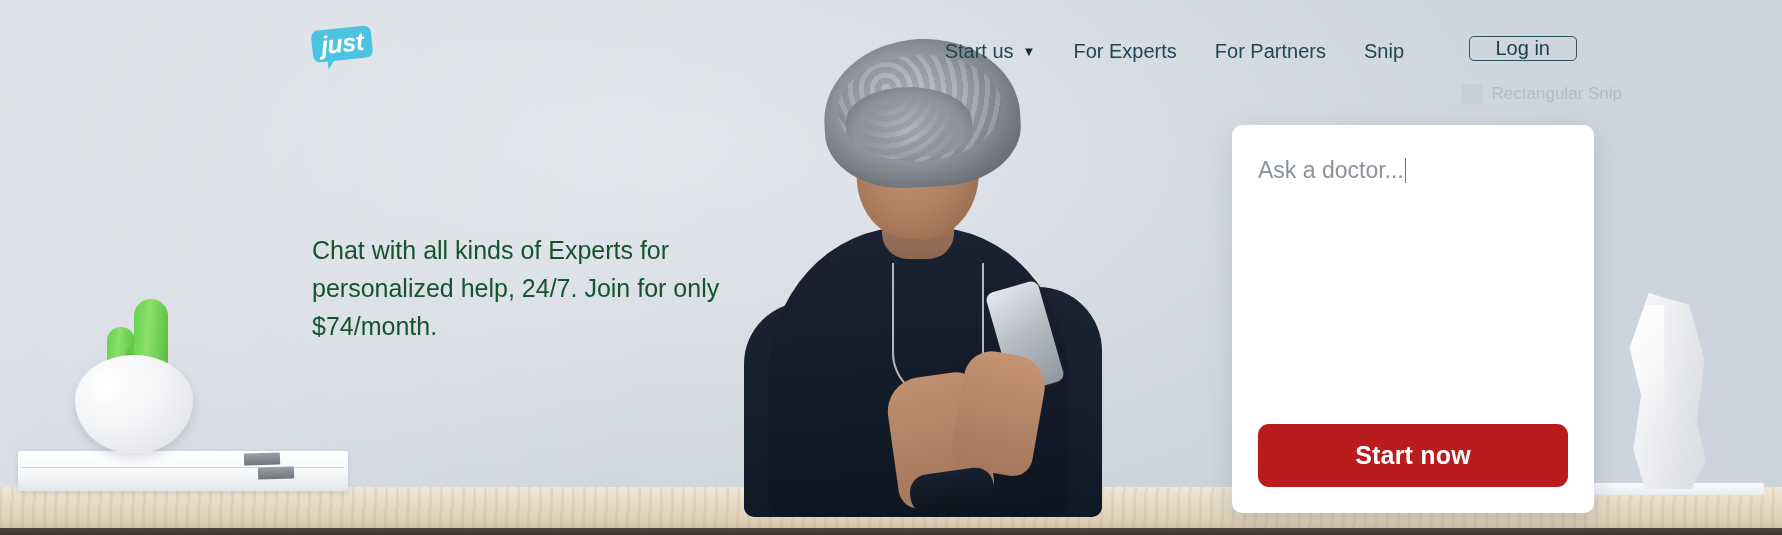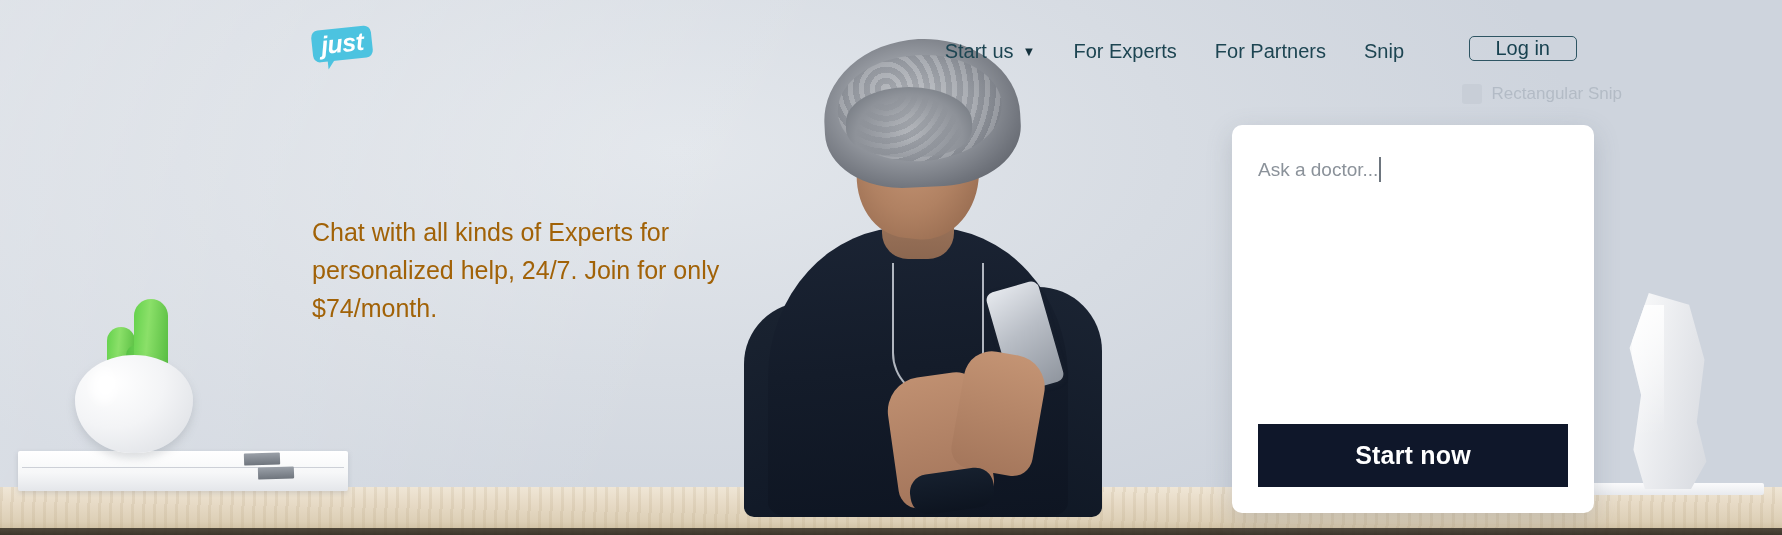--- a/index.html
+++ b/index.html
@@ -223,43 +223,43 @@
     background:#c5ccd5; display:inline-block;
   }
 
   
   .hero{ position:absolute; left:312px; top:205px; z-index:15; }
   .hero h1{
     font-size:54px; line-height:1.08; font-weight:bold;
     color:#1d4a57; letter-spacing:-.6px; max-width:560px;
   }
   .hero p{
-    margin-top:8px; font-size:25px; line-height:1.52; color:#a16207;
+    margin-top:26px; font-size:25px; line-height:1.52; color:#14532d;
     max-width:500px; font-weight:400;
   }
 
   
   .card{
     position:absolute; left:1232px; top:125px; width:362px; height:388px;
     background:#ffffff; border-radius:10px; z-index:18;
     box-shadow:0 8px 26px rgba(90,100,115,.22);
     padding:32px 26px 26px;
     display:flex; flex-direction:column; justify-content:space-between;
   }
   .caret-bar{
     display:inline-block; width:1.5px; height:25px; background:#6d757e;
     vertical-align:middle; margin-left:1px;
     animation:blink 1.05s step-end infinite;
   }
   @keyframes blink { 50% { opacity:0; } }
   .ask-row{ display:flex; align-items:center; }
-  .ask-text{ font-size:19px; color:#8b929a; white-space:nowrap; }
+  .ask-text{ font-size:23px; color:#8b929a; white-space:nowrap; }
   .start{
-    width:100%; height:63px; border:none; border-radius:0;
-    background:#0f172a; color:#ffffff; font-size:25px; font-weight:bold;
+    width:100%; height:63px; border:none; border-radius:11px;
+    background:#b91c1c; color:#ffffff; font-size:25px; font-weight:bold;
     cursor:pointer; font-family:"Liberation Sans", sans-serif;
     letter-spacing:.2px;
   }
 </style>
 </head>
 <body>
 
 <div class="scene">
   <div class="wall"></div>
 

